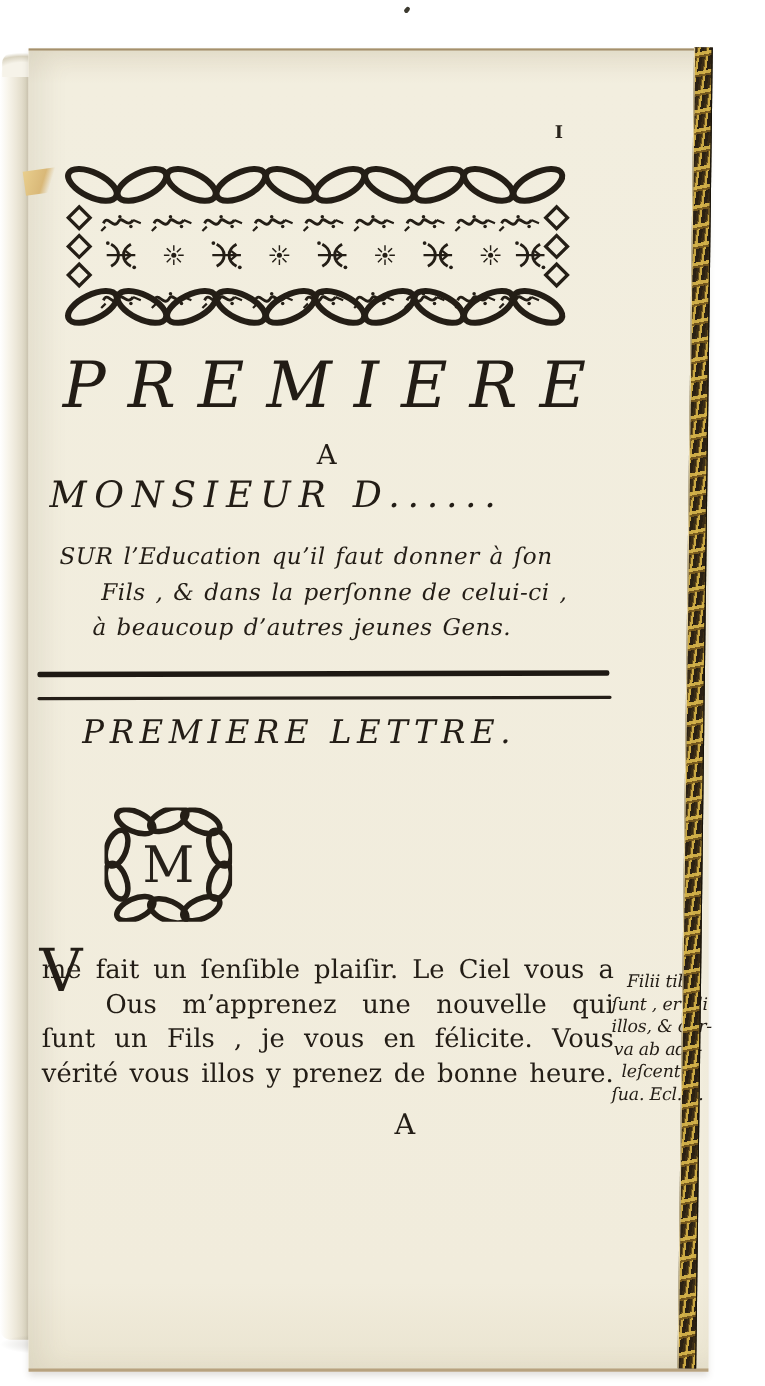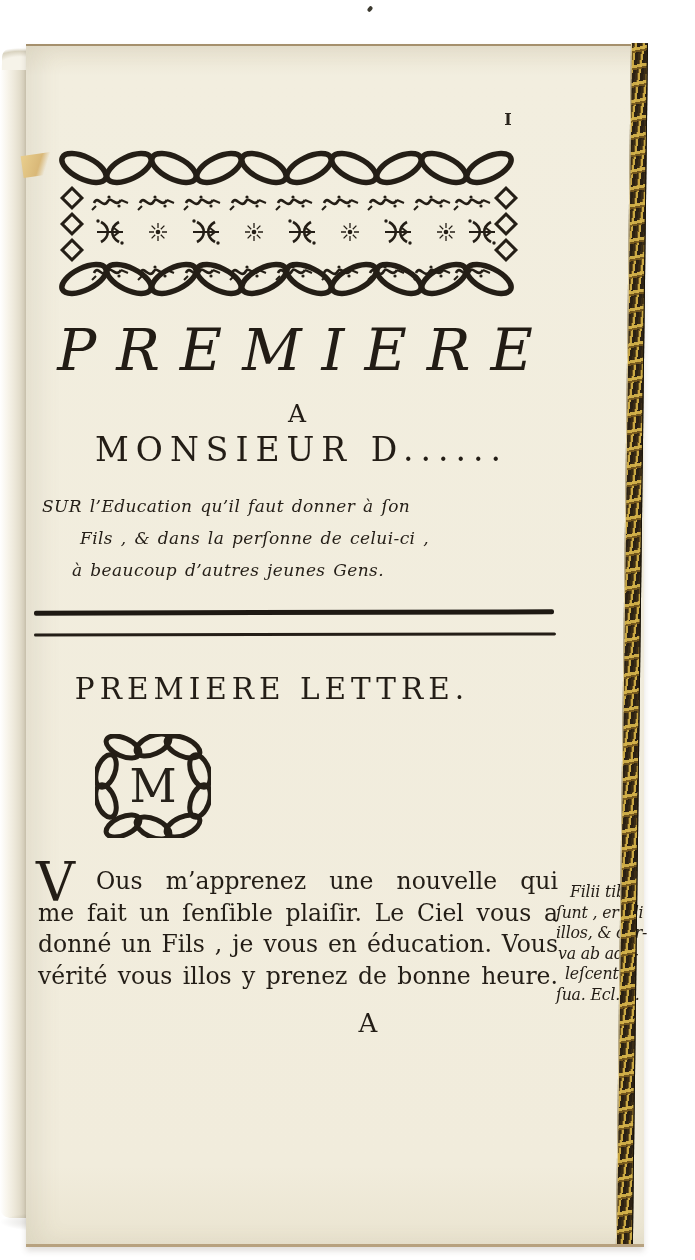--- a/index.html
+++ b/index.html
@@ -44,35 +44,35 @@
            font-size:16px;font-weight:bold;color:#2a241c;}
 
   .headpiece{position:absolute;left:32px;top:102px;}
 
   .col{position:absolute;left:12px;top:0;width:520px;height:100%;}
 
   .title{position:absolute;left:0;width:100%;top:270px;text-align:center;
          font-style:italic;font-size:58px;letter-spacing:20px;padding-left:14px;box-sizing:border-box;
          color:#221c15;}
   .t-a{position:absolute;left:0;width:100%;top:353px;text-align:center;font-size:25px;letter-spacing:2px;}
-  .addressee{position:absolute;left:0;width:100%;top:384px;text-align:center;
-             font-size:33px;letter-spacing:7px;padding-left:7px;box-sizing:border-box;}
-
-  .subtitle{position:absolute;left:4px;top:444px;width:100%;
-            font-style:italic;font-size:17px;line-height:32px;letter-spacing:.4px;word-spacing:2px;}
+  .addressee{position:absolute;left:0;width:100%;top:384px;
+             font-size:33px;letter-spacing:7px;padding-left:7px;box-sizing:border-box;font-style:italic;}
+
+  .subtitle{position:absolute;left:16px;top:444px;width:100%;
+            font-style:italic;font-size:21px;line-height:32px;letter-spacing:.4px;word-spacing:2px;}
   .subtitle .sl:nth-child(2){margin-left:38px;}
   .subtitle .sl:nth-child(3){margin-left:30px;}
 
   .rule1{position:absolute;left:-4px;right:4px;top:564px;height:5px;background:#1e1913;
          transform:rotate(-.15deg);border-radius:2px;}
   .rule2{position:absolute;left:-4px;right:2px;top:587px;height:3px;background:#241e17;
          transform:rotate(-.12deg);border-radius:2px;}
 
-  .section{position:absolute;left:0;right:52px;top:626px;text-align:center;
-           font-size:29.5px;letter-spacing:5px;}
+  .section{position:absolute;left:0;right:52px;top:602px;text-align:center;
+           font-style:italic;font-size:29.5px;letter-spacing:5px;}
 
   .mframe{position:absolute;left:57px;top:688px;}
   .salut-rest{position:absolute;left:186px;top:726px;font-size:26px;letter-spacing:8px;}
 
   .bodypar{position:absolute;left:0;top:820px;width:100%;font-size:23.5px;line-height:31.5px;}
   .dropV{position:absolute;left:-2px;top:-10px;font-size:54px;line-height:1;}
   .bline{text-align:justify;text-align-last:justify;}
   .bline.first{text-indent:58px;}
 
   .sig{position:absolute;left:300px;top:962px;width:60px;text-align:center;font-size:26px;}
@@ -220,23 +220,23 @@
           <ellipse cx="11" cy="37" rx="9" ry="17" class="ink" stroke-width="5" transform="rotate(20 11 37)"></ellipse>
           <ellipse cx="11" cy="67" rx="9" ry="17" class="ink" stroke-width="5" transform="rotate(-20 11 67)"></ellipse>
           <ellipse cx="105" cy="37" rx="9" ry="17" class="ink" stroke-width="5" transform="rotate(-20 105 37)"></ellipse>
           <ellipse cx="105" cy="67" rx="9" ry="17" class="ink" stroke-width="5" transform="rotate(20 105 67)"></ellipse>
         </g>
         <text x="58" y="68" text-anchor="middle" font-size="46">M</text>
       </svg>
 
       <div class="bodypar">
         <span class="dropV">V</span>
+        <div class="bline">me fait un ſenſible plaiſir. Le Ciel vous a</div>
         <div class="bline first">Ous m’apprenez une nouvelle qui</div>
-        <div class="bline">me fait un ſenſible plaiſir. Le Ciel vous a</div>
-        <div class="bline">donné un Fils , je vous en éducation. Vous</div>
+        <div class="bline">ſunt un Fils , je vous en félicite. Vous</div>
         <div class="bline">vérité vous illos y prenez de bonne heure.</div>
       </div>
 
       <div class="sig">A</div>
     </div>
 
     <div class="margin-note">
       <div class="ml">Filii tibi</div>
       <div class="ml">ſunt , erudi</div>
       <div class="ml">illos, &amp; cur-</div>

